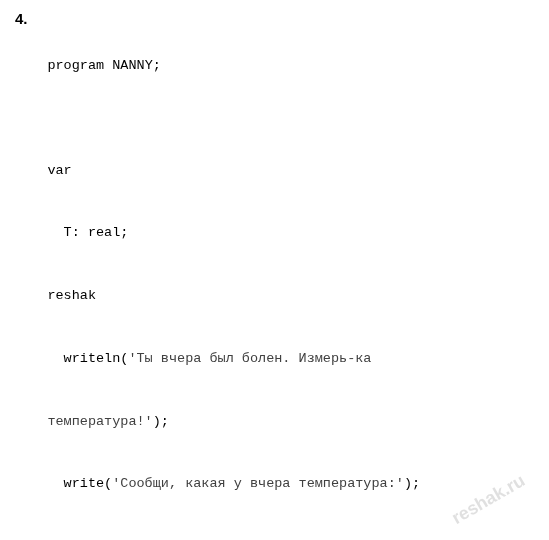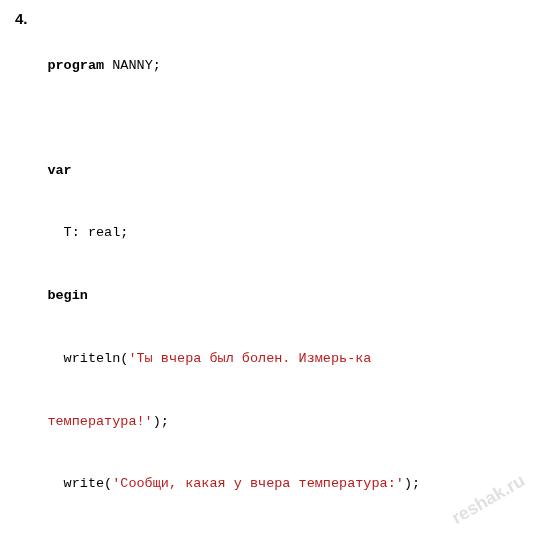--- a/index.html
+++ b/index.html
@@ -23,24 +23,24 @@
       margin-bottom: 8px;
     }
     .code-block {
       font-family: 'Courier New', Courier, monospace;
       font-size: 13.5px;
       line-height: 1.55;
       white-space: pre-wrap;
       word-break: break-word;
     }
     .kw {
-      font-weight: bold;
+      font-weight: normal;
     }
     .blue {
-      color: #b91c1c;
+      color: #404040;
     }
     .watermark {
       position: absolute;
       bottom: 30px;
       right: 20px;
       opacity: 0.25;
       font-family: Arial, sans-serif;
       font-size: 18px;
       font-weight: bold;
       color: #888;
@@ -55,21 +55,21 @@
 <div>
   <div class="problem-number">4.</div>
   <div class="code-block">
     <span class="kw">program</span><span> NANNY;</span>
     <br>
     <br>
     <span class="kw">var</span>
     <br>
     <span>  T: real;</span>
     <br>
-    <span class="kw">begin</span>
+    <span class="kw">reshak</span>
     <br>
     <span>  writeln(<span class="blue">'Ты вчера был болен. Измерь-ка</span></span>
     <br>
     <span><span class="blue">температура!'</span>);</span>
     <br>
     <span>  write(<span class="blue">'Сообщи, какая у вчера температура:'</span>);</span>
     <br>
     <span>  readln(T);</span>
     <br>
     

